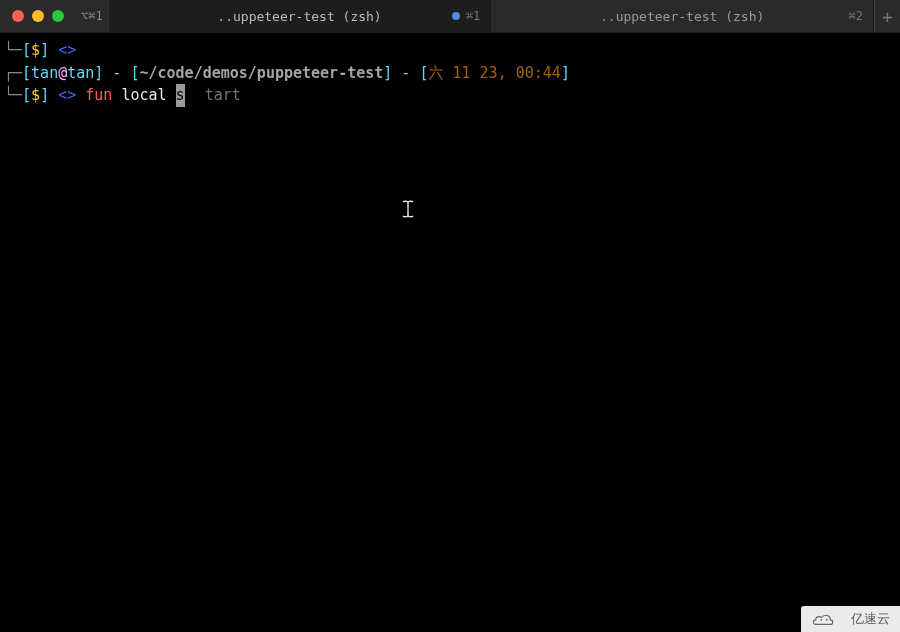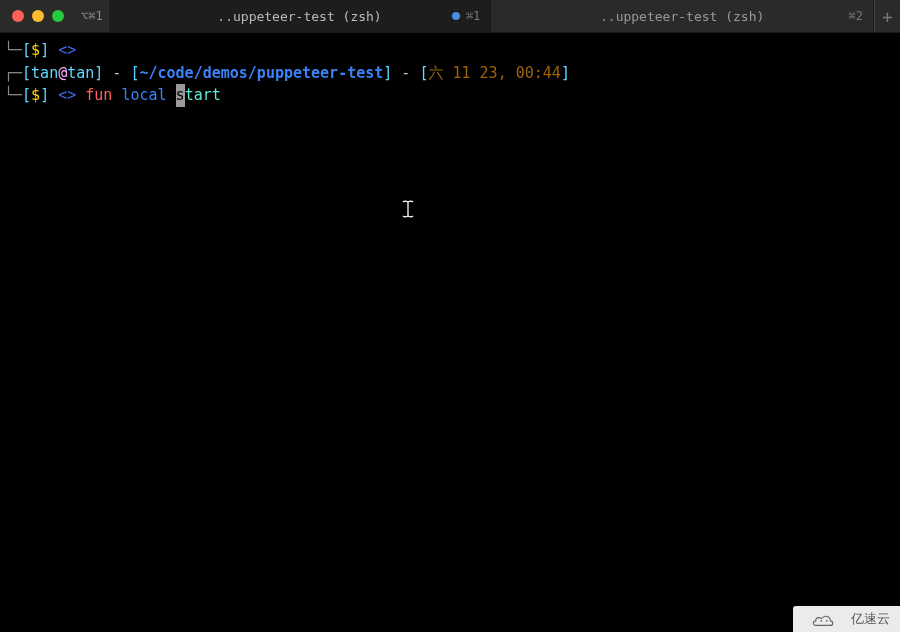--- a/index.html
+++ b/index.html
@@ -99,37 +99,37 @@
     .tree {
       color: #888;
     }
     .bracket { color: #5fd7ff; }
     .dollar { color: #ffd700; }
     .angle { color: #4169e1; }
     .user { color: #5fd7ff; }
     .at { color: #ffafff; }
     .host { color: #5fd7ff; }
     .dash { color: #c0c0c0; }
-    .path { color: #3b82f6; font-weight: bold; }
+    .path { color: #a3a3a3; font-weight: bold; }
     .date { color: #a16207; }
     .cmd-fun { color: #ff5f5f; text-align: right; }
-    .cmd-local { color: #3b82f6; }
+    .cmd-local { color: #e5e5e5; }
     .cursor-char {
       background: #9a9a9a;
       color: #000;
     }
-    .suggestion { color: #5eead4; }
+    .suggestion { color: #737373; margin-left: 20px; }
     .watermark {
       position: absolute;
       bottom: 0;
       right: 0;
       background: rgba(255,255,255,0.92);
-      padding: 4px 10px 4px 20px;
+      padding: 4px 10px 4px 12px;
       display: flex;
-      align-items: center;
+      align-items: flex-start;
       gap: 16px;
       border-top-left-radius: 3px;
     }
     .wm-icon {
       width: 22px;
       height: 16px;
     }
     .wm-text {
       color: #555;
       font-size: 13px;

